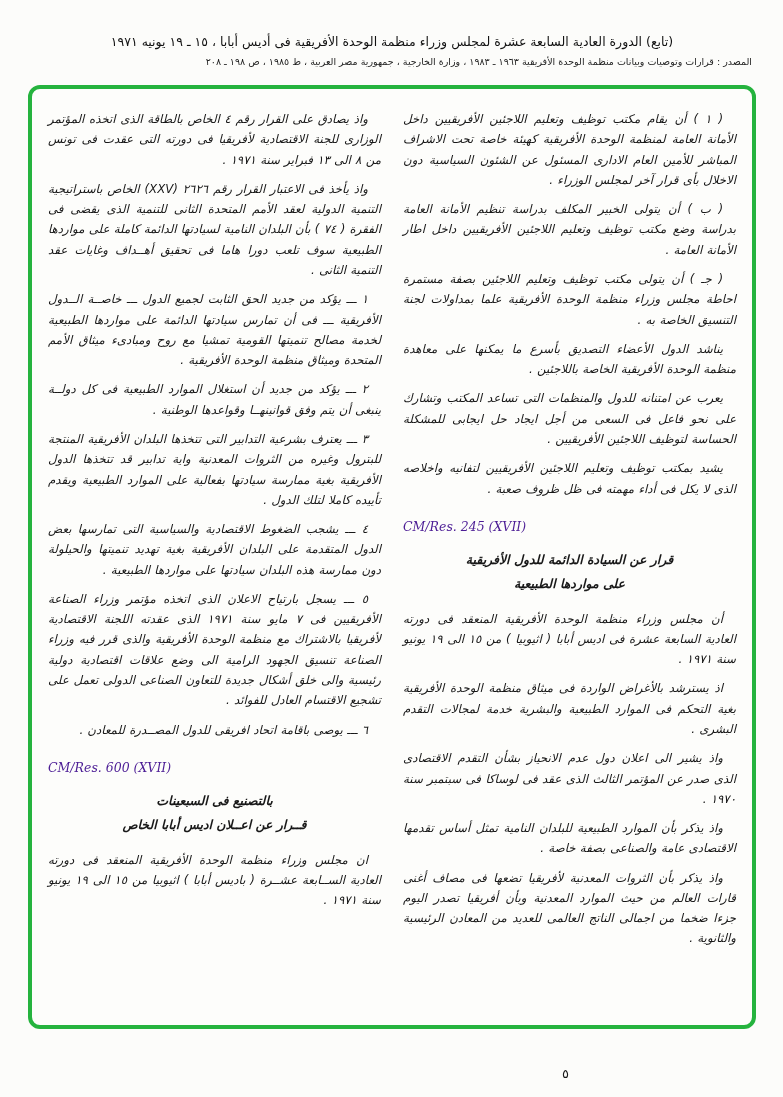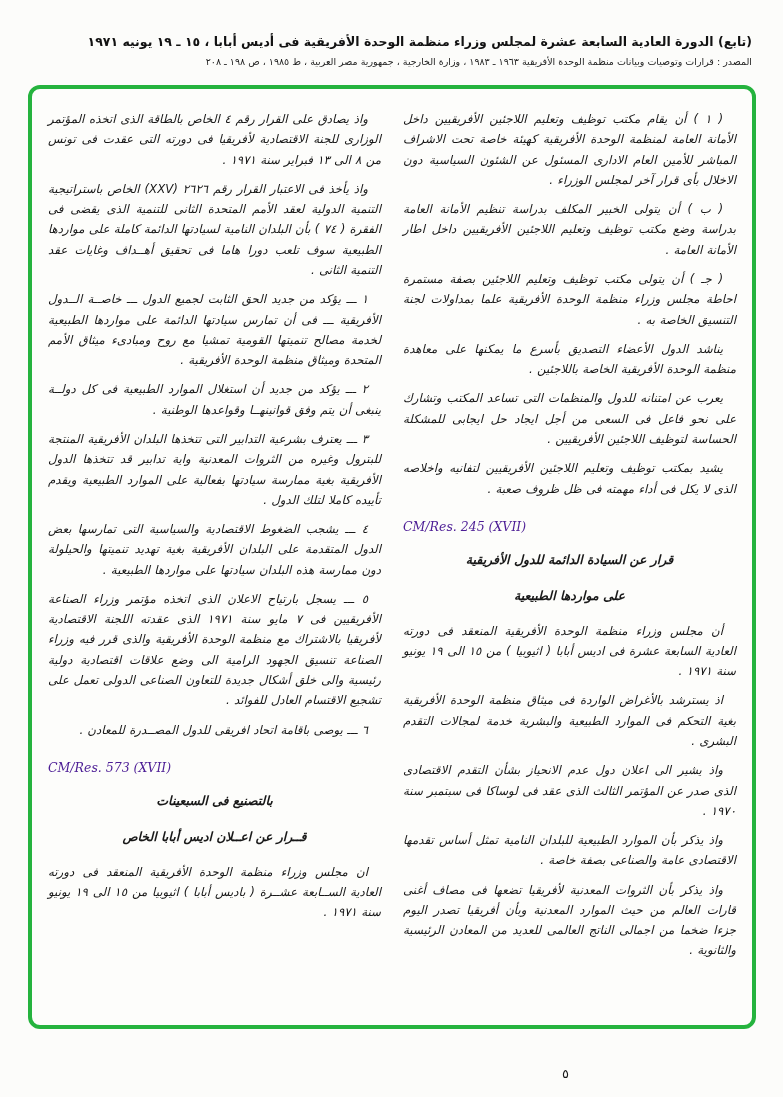--- a/index.html
+++ b/index.html
@@ -6,21 +6,21 @@
   body{
     width:783px;height:1097px;
     background:#fcfcfa;
     font-family:"DejaVu Sans",sans-serif;
     color:#181818;
     position:relative;
     overflow:hidden;
   }
   .page{width:100%;height:100%;box-sizing:border-box;padding:30px 27px 0 28px;direction:rtl;}
   .doc-header{text-align:right;padding:4px 4px 0 4px;}
-  .h1{font-size:12.5px;font-weight:bold;color:#121212;}
+  .h1{font-size:12.5px;font-weight:normal;color:#121212;text-align:center;}
   .h2{font-size:9.5px;margin-top:7px;color:#1e1e1e;}
   .green-box{
     margin-top:18px;
     border:4px solid #25b33e;
     border-radius:12px;
     height:944px;
     box-sizing:border-box;
     padding:20px 16px 10px;
     display:flex;
     gap:22px;
@@ -44,21 +44,21 @@
     font-family:"DejaVu Serif",serif;
     color:#4c1d95;
   }
   .res-title{
     font-size:12.5px;
     font-weight:bold;
     text-align:center;
     line-height:1.95;
     margin:0 0 12px;
   }
-  .res-title .tl{display:block;margin-top:12px;}
+  .res-title .tl{display:block;}
   .page-number{
     position:absolute;
     bottom:16px;
     right:214px;
     font-size:13px;
     color:#1a1a1a;
   }
 </style>
 </head>
 <body>
@@ -93,21 +93,21 @@
 
     <section class="col">
       <p class="para">واذ يصادق على القرار رقم ٤ الخاص بالطاقة الذى اتخذه المؤتمر الوزارى للجنة الاقتصادية لأفريقيا فى دورته التى عقدت فى تونس من ٨ الى ١٣ فبراير سنة ١٩٧١ .</p>
       <p class="para">واذ يأخذ فى الاعتبار القرار رقم ٢٦٢٦ (XXV) الخاص باستراتيجية التنمية الدولية لعقد الأمم المتحدة الثانى للتنمية الذى يقضى فى الفقرة ( ٧٤ ) بأن البلدان النامية لسيادتها الدائمة كاملة على مواردها الطبيعية سوف تلعب دورا هاما فى تحقيق أهــداف وغايات عقد التنمية الثانى .</p>
       <p class="para">١ ـــ يؤكد من جديد الحق الثابت لجميع الدول ـــ خاصــة الــدول الأفريقية ـــ فى أن تمارس سيادتها الدائمة على مواردها الطبيعية لخدمة مصالح تنميتها القومية تمشيا مع روح ومبادىء ميثاق الأمم المتحدة وميثاق منظمة الوحدة الأفريقية .</p>
       <p class="para">٢ ـــ يؤكد من جديد أن استغلال الموارد الطبيعية فى كل دولــة ينبغى أن يتم وفق قوانينهــا وقواعدها الوطنية .</p>
       <p class="para">٣ ـــ يعترف بشرعية التدابير التى تتخذها البلدان الأفريقية المنتجة للبترول وغيره من الثروات المعدنية واية تدابير قد تتخذها الدول الأفريقية بغية ممارسة سيادتها بفعالية على الموارد الطبيعية ويقدم تأييده كاملا لتلك الدول .</p>
       <p class="para">٤ ـــ يشجب الضغوط الاقتصادية والسياسية التى تمارسها بعض الدول المتقدمة على البلدان الأفريقية بغية تهديد تنميتها والحيلولة دون ممارسة هذه البلدان سيادتها على مواردها الطبيعية .</p>
       <p class="para">٥ ـــ يسجل بارتياح الاعلان الذى اتخذه مؤتمر وزراء الصناعة الأفريقيين فى ٧ مايو سنة ١٩٧١ الذى عقدته اللجنة الاقتصادية لأفريقيا بالاشتراك مع منظمة الوحدة الأفريقية والذى قرر فيه وزراء الصناعة تنسيق الجهود الرامية الى وضع علاقات اقتصادية دولية رئيسية والى خلق أشكال جديدة للتعاون الصناعى الدولى تعمل على تشجيع الاقتسام العادل للفوائد .</p>
       <p class="para">٦ ـــ يوصى باقامة اتحاد افريقى للدول المصــدرة للمعادن .</p>
-      <div class="res-num">CM/Res. 573 (XVII)</div>
+      <div class="res-num">CM/Res. 600 (XVII)</div>
       <h2 class="res-title">
         <span class="tl">بالتصنيع فى السبعينات</span>
         <span class="tl">قــرار عن اعــلان اديس أبابا الخاص</span>
       </h2>
       <p class="para">ان مجلس وزراء منظمة الوحدة الأفريقية المنعقد فى دورته العادية الســابعة عشــرة ( باديس أبابا ) اثيوبيا من ١٥ الى ١٩ يونيو سنة ١٩٧١ .</p>
     </section>
 
   </main>
 
   <div class="page-number">٥</div>

